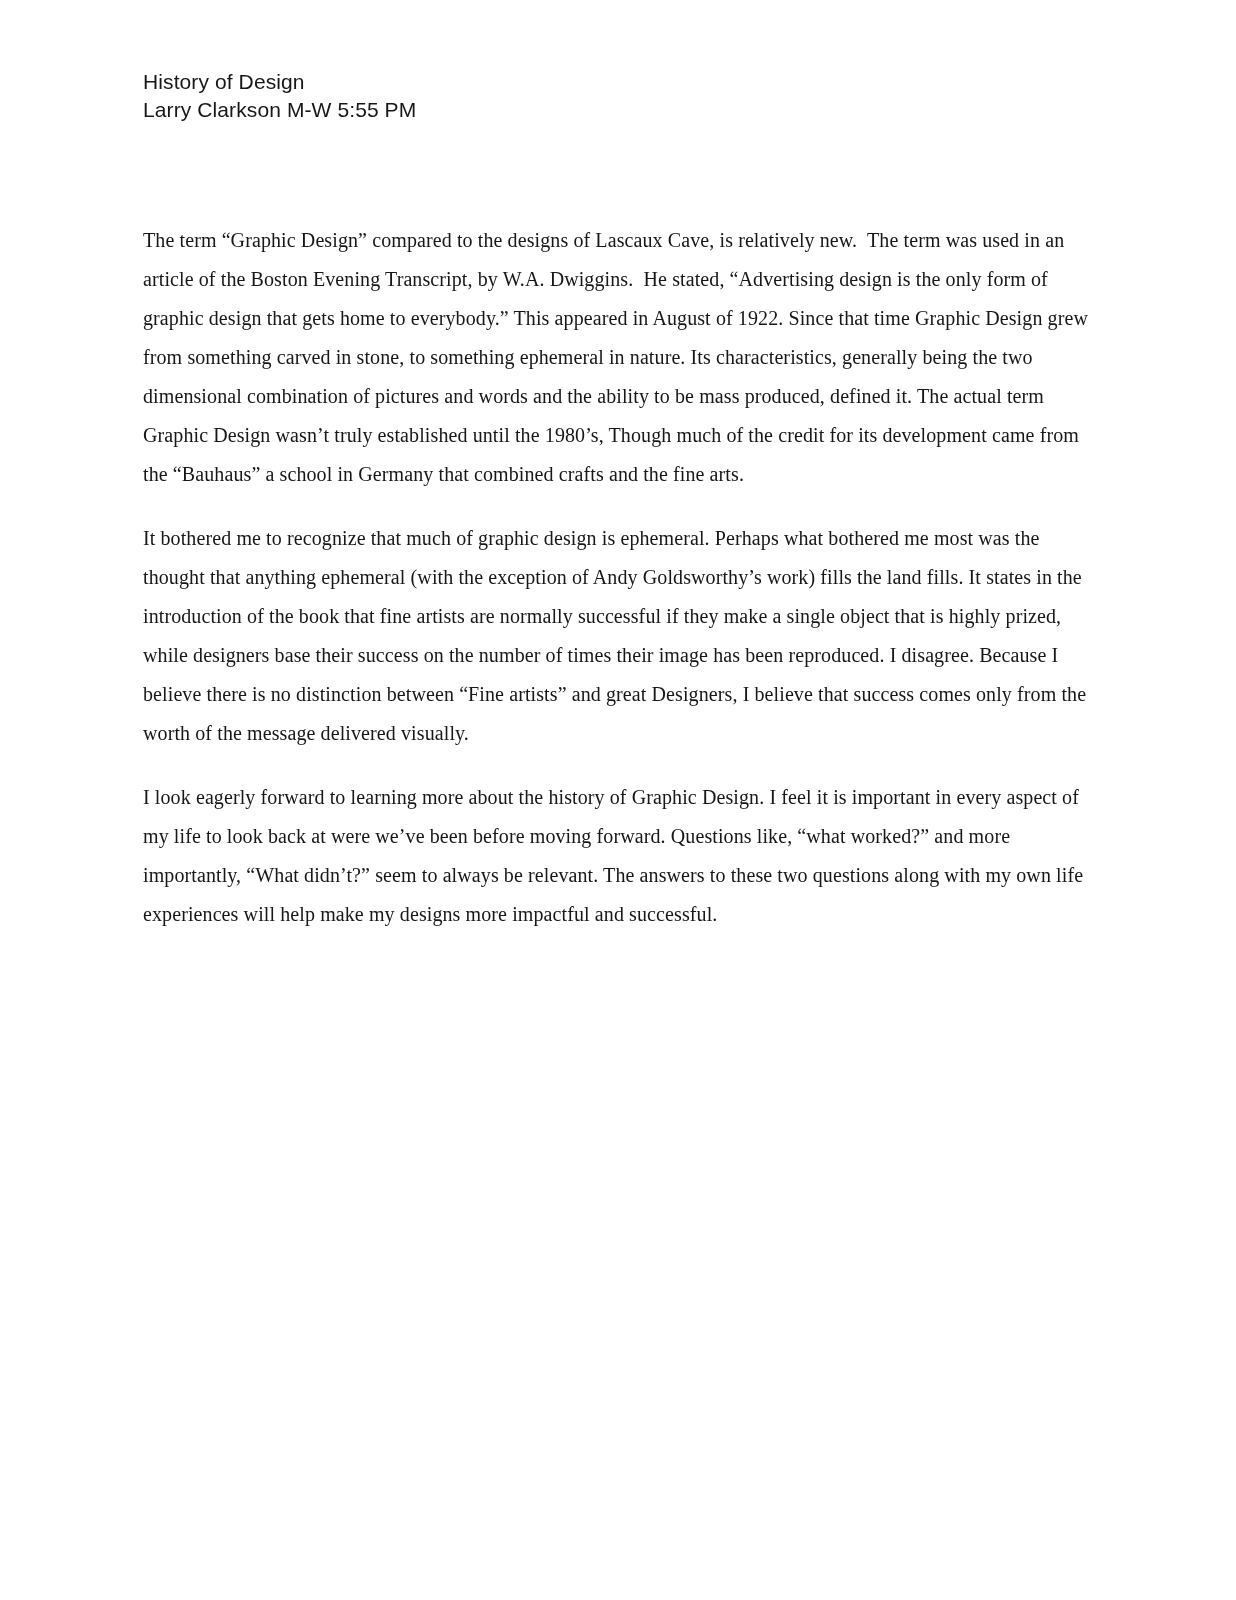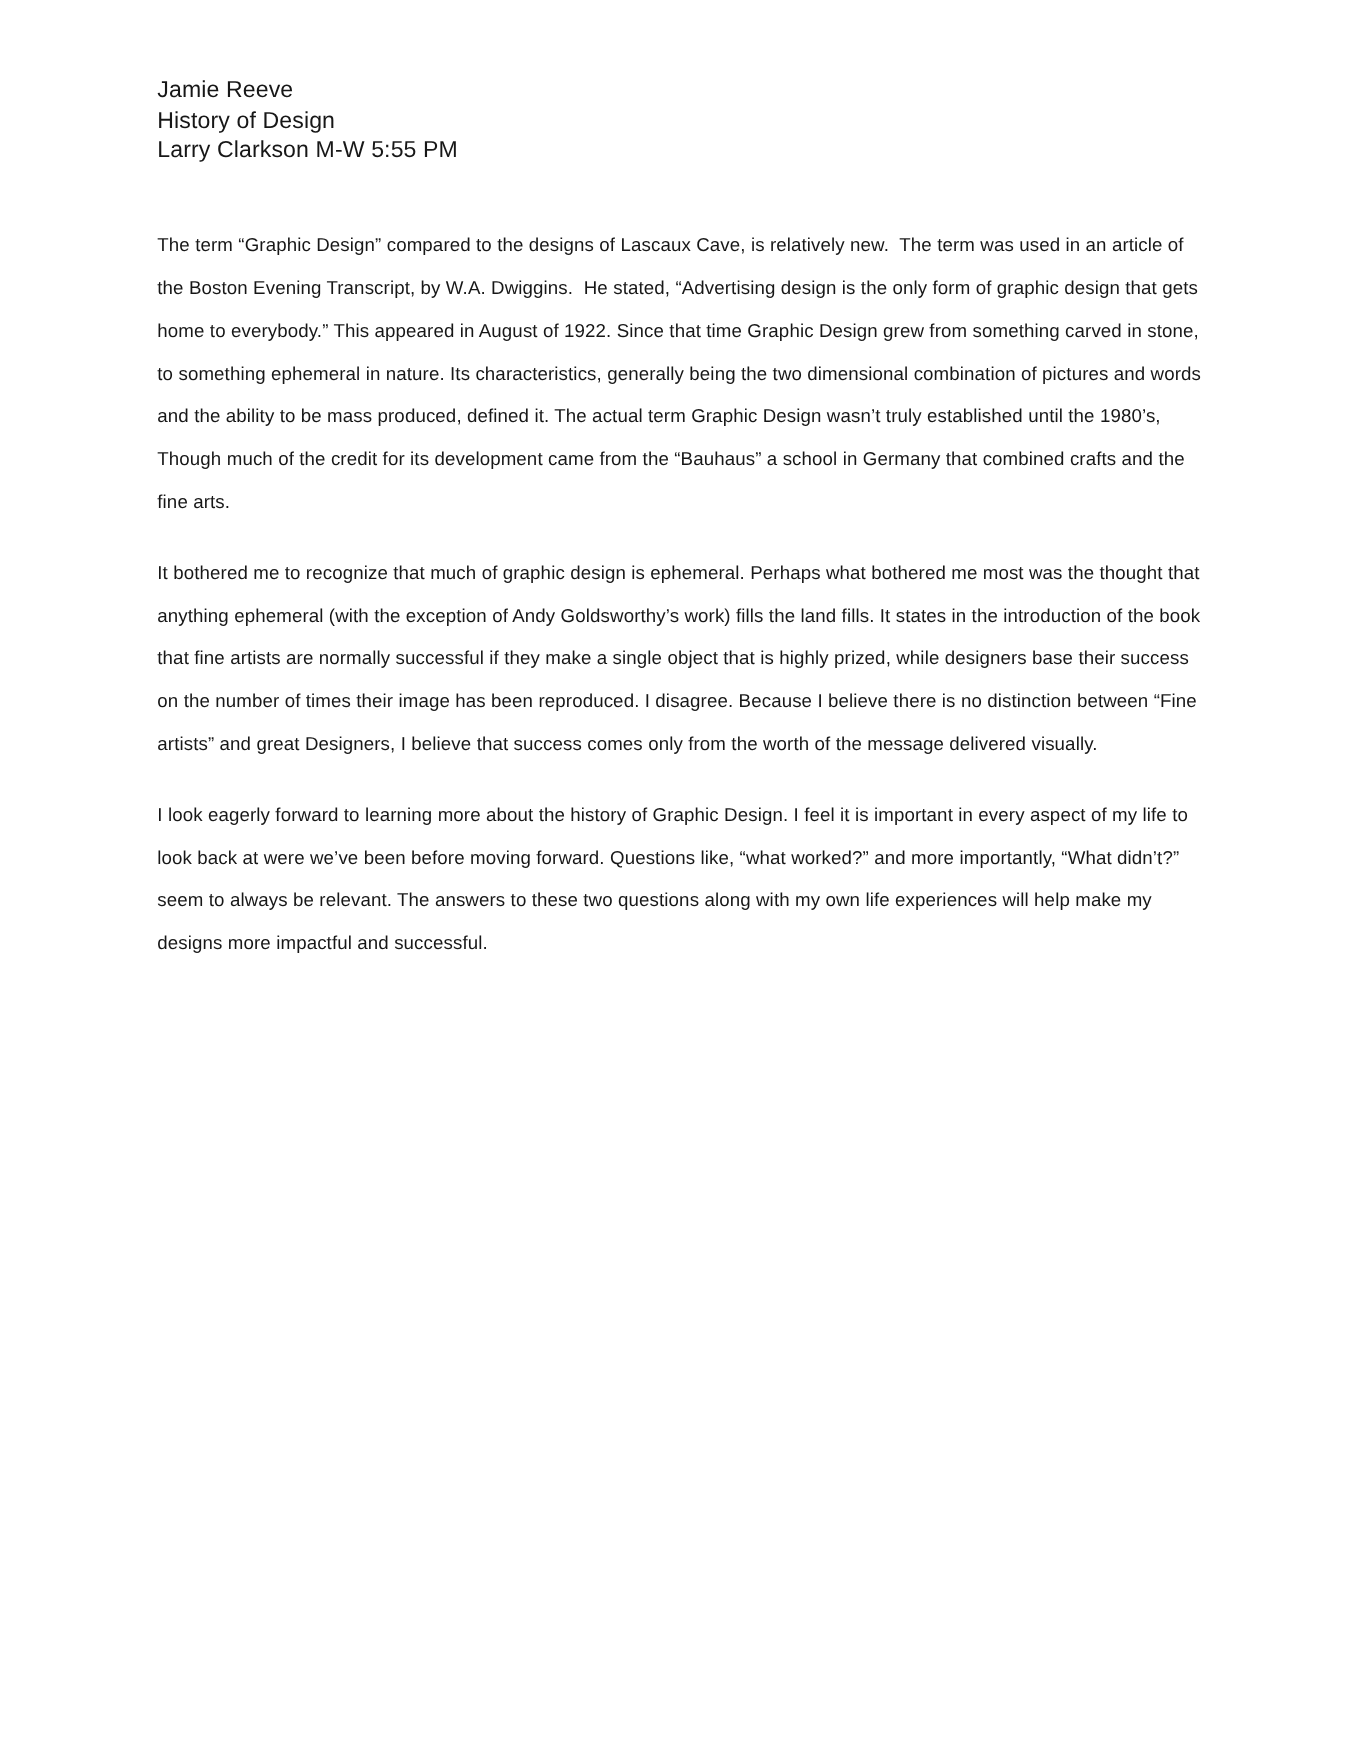--- a/index.html
+++ b/index.html
@@ -23,38 +23,38 @@
   }
   .doc-header {
     font-size: 21px;
     line-height: 27.5px;
     letter-spacing: 0.1px;
   }
   .doc-header div {
     white-space: pre-wrap;
   }
   .doc-body {
-    margin-top: 52px;
-    font-size: 17px;
+    margin-top: 98px;
+    font-size: 20px;
     line-height: 39px;
     letter-spacing: 0.1px;
+    font-family: Liberation Serif, serif;
   }
   .doc-body p {
     margin: 0 0 25px 0;
     white-space: pre-wrap;
     text-align: left;
   }
 </style>
 </head>
 <body>
 
 <div class="page">
 
   <div class="doc-header">
-    <div>Jamie Reeve</div>
     <div>History of Design</div>
     <div>Larry Clarkson M-W 5:55 PM</div>
   </div>
 
   <div class="doc-body">
     <p>The term “Graphic Design” compared to the designs of Lascaux Cave, is relatively new.  The term was used in an article of the Boston Evening Transcript, by W.A. Dwiggins.  He stated, “Advertising design is the only form of graphic design that gets home to everybody.” This appeared in August of 1922. Since that time Graphic Design grew from something carved in stone, to something ephemeral in nature. Its characteristics, generally being the two dimensional combination of pictures and words and the ability to be mass produced, defined it. The actual term Graphic Design wasn’t truly established until the 1980’s, Though much of the credit for its development came from the “Bauhaus” a school in Germany that combined crafts and the fine arts.</p>
     <p>It bothered me to recognize that much of graphic design is ephemeral. Perhaps what bothered me most was the thought that anything ephemeral (with the exception of Andy Goldsworthy’s work) fills the land fills. It states in the introduction of the book that fine artists are normally successful if they make a single object that is highly prized, while designers base their success on the number of times their image has been reproduced. I disagree. Because I believe there is no distinction between “Fine artists” and great Designers, I believe that success comes only from the worth of the message delivered visually.</p>
     <p>I look eagerly forward to learning more about the history of Graphic Design. I feel it is important in every aspect of my life to look back at were we’ve been before moving forward. Questions like, “what worked?” and more importantly, “What didn’t?” seem to always be relevant. The answers to these two questions along with my own life experiences will help make my designs more impactful and successful.</p>
   </div>
 

